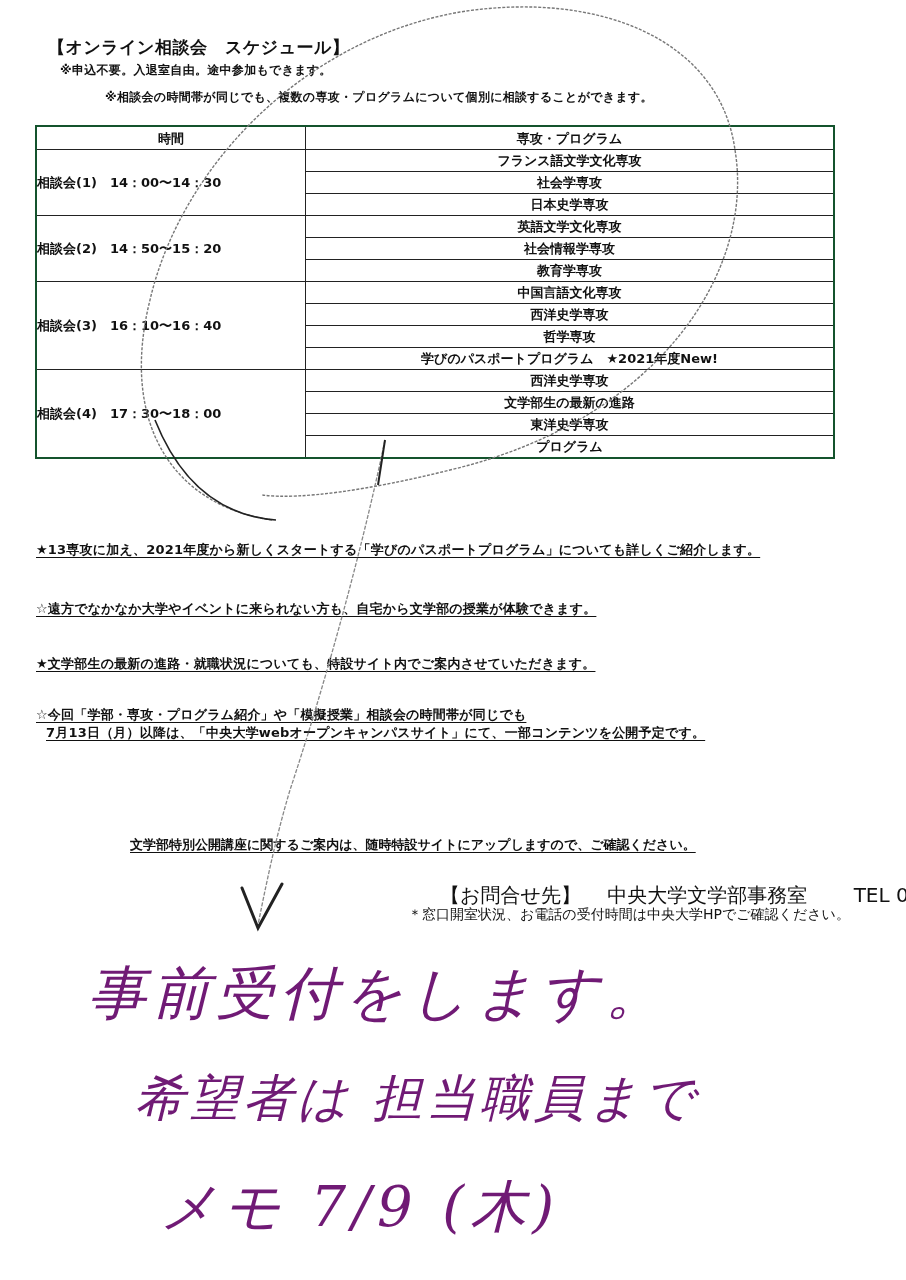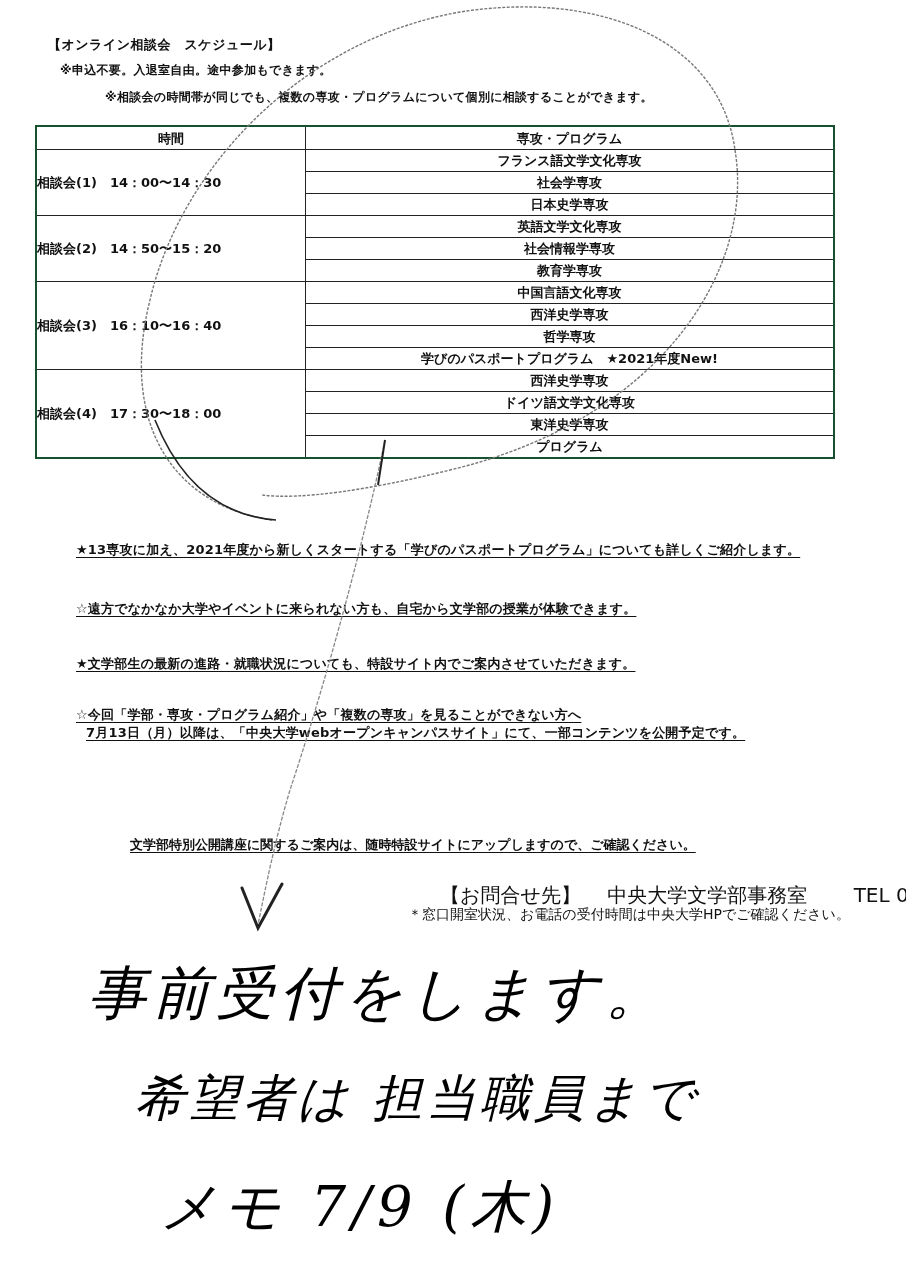--- a/index.html
+++ b/index.html
@@ -1,46 +1,46 @@
 <!DOCTYPE html>
 <html><head>
 <meta charset="utf-8">
 <style>
   html, body { margin:0; padding:0; background:#ffffff; }
   body { width:906px; height:1280px; position:relative; overflow:hidden;
          font-family:"DejaVu Sans", sans-serif; color:#111; }
   .abs { position:absolute; }
-  .title { left:48px; top:36px; font-size:13px; font-weight:bold; letter-spacing:0.5px; }
+  .title { left:48px; top:36px; font-size:17px; font-weight:bold; letter-spacing:0.5px; }
   .note { font-size:12px; font-weight:bold; left:60px; letter-spacing:0.3px; }
   .note1 { top:62px; }
   .note2 { top:89px;margin-left:45px; }
 
   table.sched { position:absolute; left:35px; top:125px; width:800px;
     border-collapse:collapse; border:2px solid #14532d; }
   table.sched td, table.sched th { border:1px solid #222; padding:0; height:21px;
     font-size:13px; font-weight:bold; line-height:21px; }
   table.sched th { height:22px; text-align:center; }
   table.sched td.time { width:268px; text-align:left; vertical-align:middle; white-space:pre; }
   table.sched td.prog { text-align:center; }
   table.sched th.th-time { width:268px; }
 
   .bullet { left:36px; font-size:13px; font-weight:bold; text-decoration:underline;
-    text-underline-offset:3px; letter-spacing:0.2px; white-space:nowrap;margin-left:40px; }
+    text-underline-offset:3px; letter-spacing:0.2px; white-space:nowrap; }
   .b1 { top:541px; }
   .b2 { top:600px; }
   .b3 { top:655px; }
   .b4a { top:706px; }
   .b4b { top:724px; left:46px; }
   .lecture { left:130px; top:836px; font-size:13px; font-weight:bold; text-decoration:underline;
     text-underline-offset:3px; white-space:nowrap; }
 
   .contact { left:440px; top:882px; font-size:20px; white-space:pre; }
   .contact-note { left:408px; top:906px; font-size:14px; white-space:nowrap; }
 
-  .hand { font-family:"DejaVu Serif", serif; color:#000000; font-style:italic; white-space:nowrap; }
+  .hand { font-family:"DejaVu Serif", serif; color:#701a75; font-style:italic; white-space:nowrap; }
   .hand1 { left:88px; top:955px; font-size:58px; letter-spacing:6px; }
   .hand2 { left:135px; top:1065px; font-size:50px; letter-spacing:4px; }
   .hand3 { left:160px; top:1170px; font-size:56px; letter-spacing:6px; }
 
   svg.overlay { position:absolute; left:0; top:0; pointer-events:none; }
 </style>
 </head>
 <body>
 
 <div class="abs title">【オンライン相談会　スケジュール】</div>
@@ -88,35 +88,35 @@
       </tr>
   <tr>
         <td class="prog">学びのパスポートプログラム　★2021年度New!</td>
       </tr>
 
   <tr>
     <td class="time" rowspan="4">相談会(4)　17：30〜18：00</td>
     <td class="prog">西洋史学専攻</td>
   </tr>
   <tr>
-        <td class="prog">ドイツ語文学文化専攻</td>
+        <td class="prog">文学部生の最新の進路</td>
       </tr>
   <tr>
         <td class="prog">東洋史学専攻</td>
       </tr>
   <tr>
         <td class="prog">プログラム</td>
       </tr>
 </tbody>
   </table>
 
 <div class="abs bullet b1">★13専攻に加え、2021年度から新しくスタートする「学びのパスポートプログラム」についても詳しくご紹介します。</div>
 <div class="abs bullet b2">☆遠方でなかなか大学やイベントに来られない方も、自宅から文学部の授業が体験できます。</div>
 <div class="abs bullet b3">★文学部生の最新の進路・就職状況についても、特設サイト内でご案内させていただきます。</div>
-<div class="abs bullet b4a">☆今回「学部・専攻・プログラム紹介」や「複数の専攻」を見ることができない方へ</div>
+<div class="abs bullet b4a">☆今回「学部・専攻・プログラム紹介」や「模擬授業」相談会の時間帯が同じでも</div>
 <div class="abs bullet b4b">7月13日（月）以降は、「中央大学webオープンキャンパスサイト」にて、一部コンテンツを公開予定です。</div>
 
 <div class="abs lecture">文学部特別公開講座に関するご案内は、随時特設サイトにアップしますので、ご確認ください。</div>
 
 <div class="abs contact"><span>【お問合せ先】</span>　 <span>中央大学文学部事務室</span>　　 <span>TEL 042-674-3718</span></div>
 <div class="abs contact-note">＊窓口開室状況、お電話の受付時間は中央大学HPでご確認ください。</div>
 
 <div class="abs hand hand1">事前受付をします。</div>
 <div class="abs hand hand2">希望者は 担当職員まで</div>
 <div class="abs hand hand3">メモ 7/9 (木)</div>

